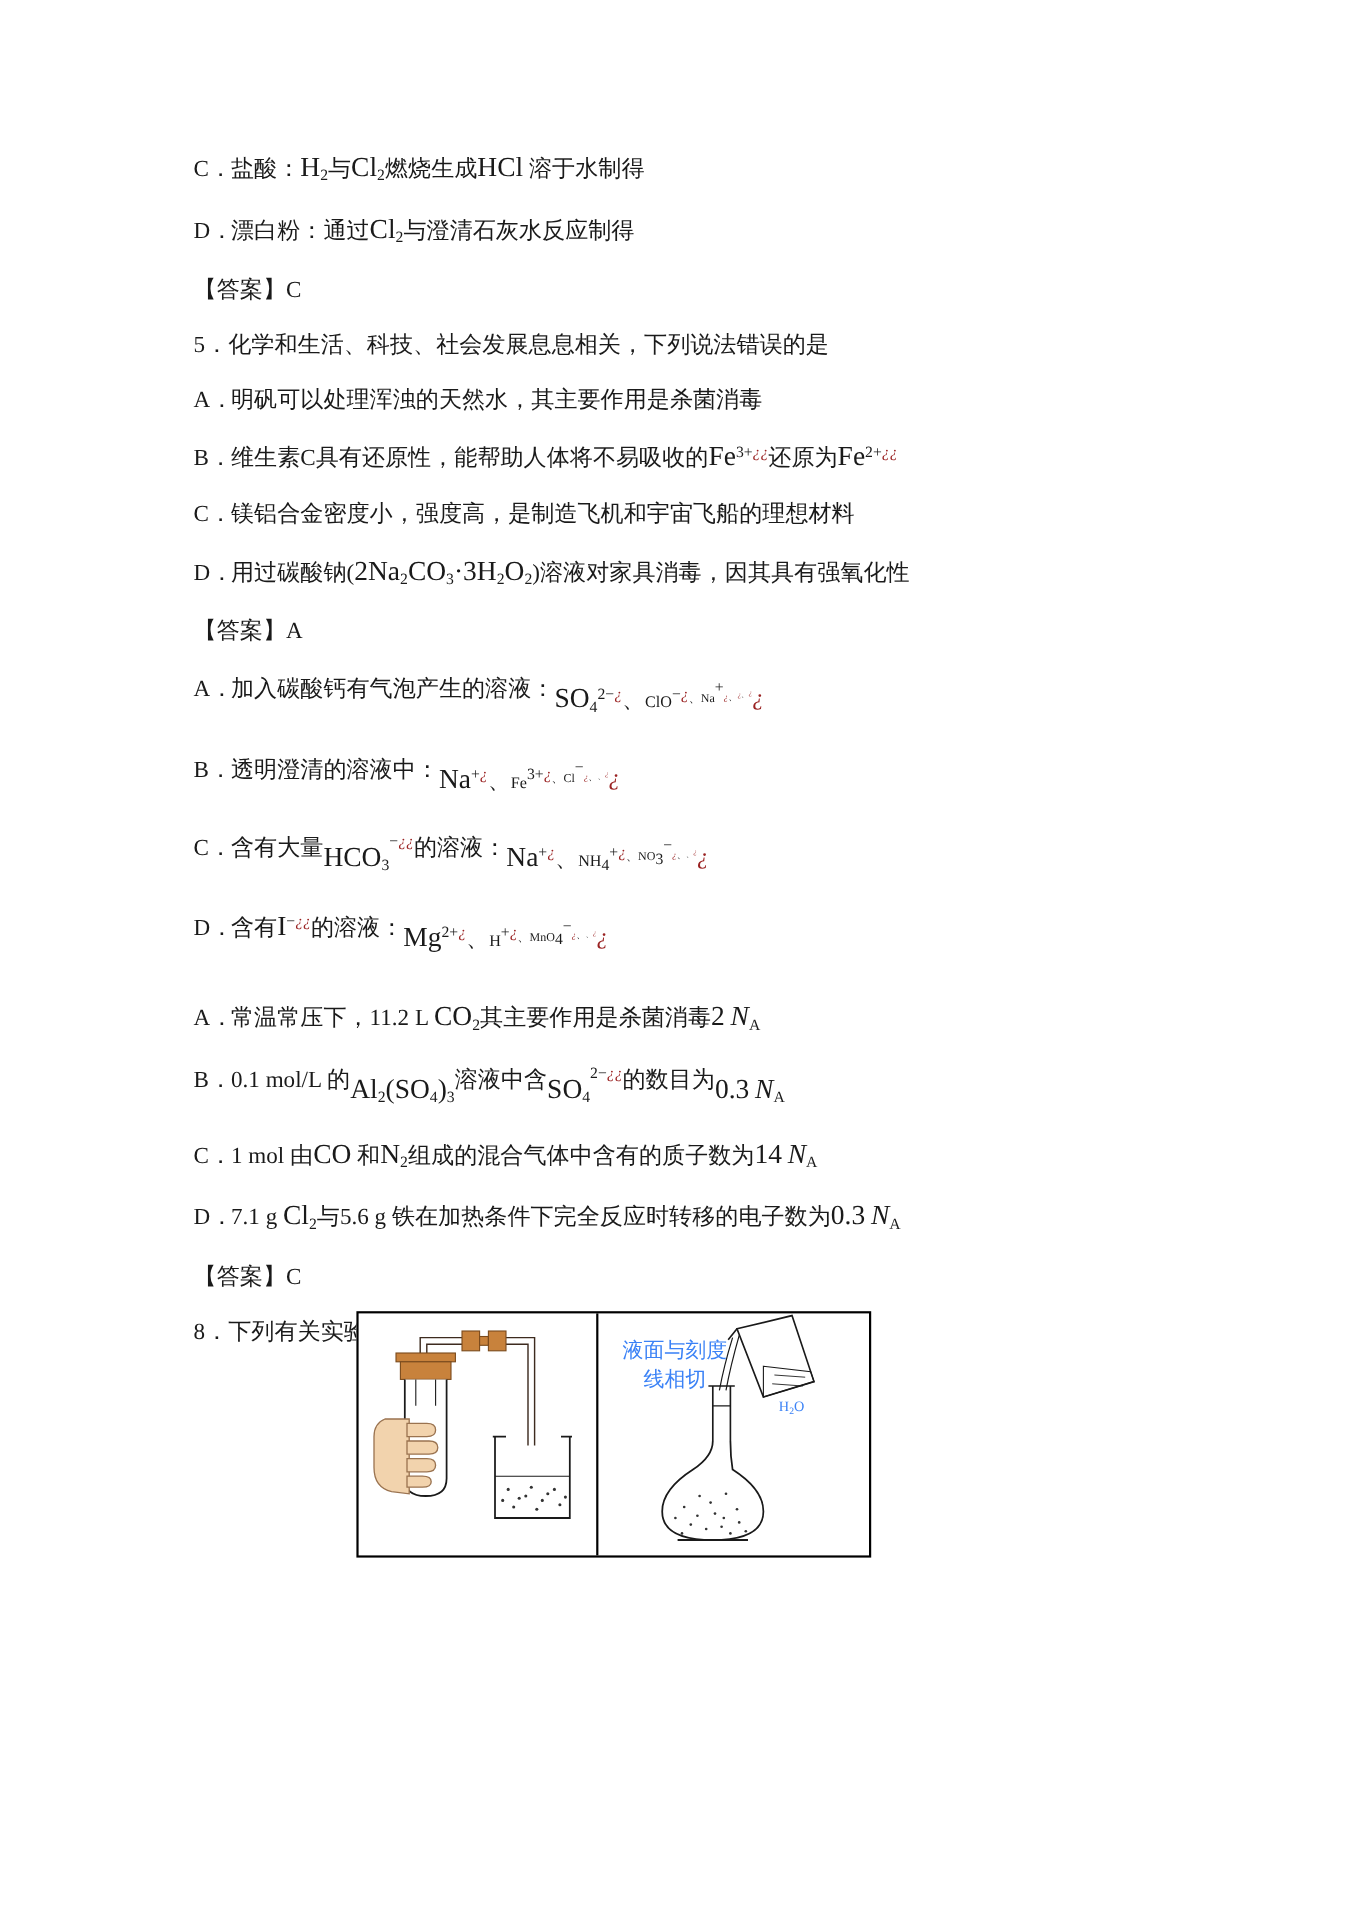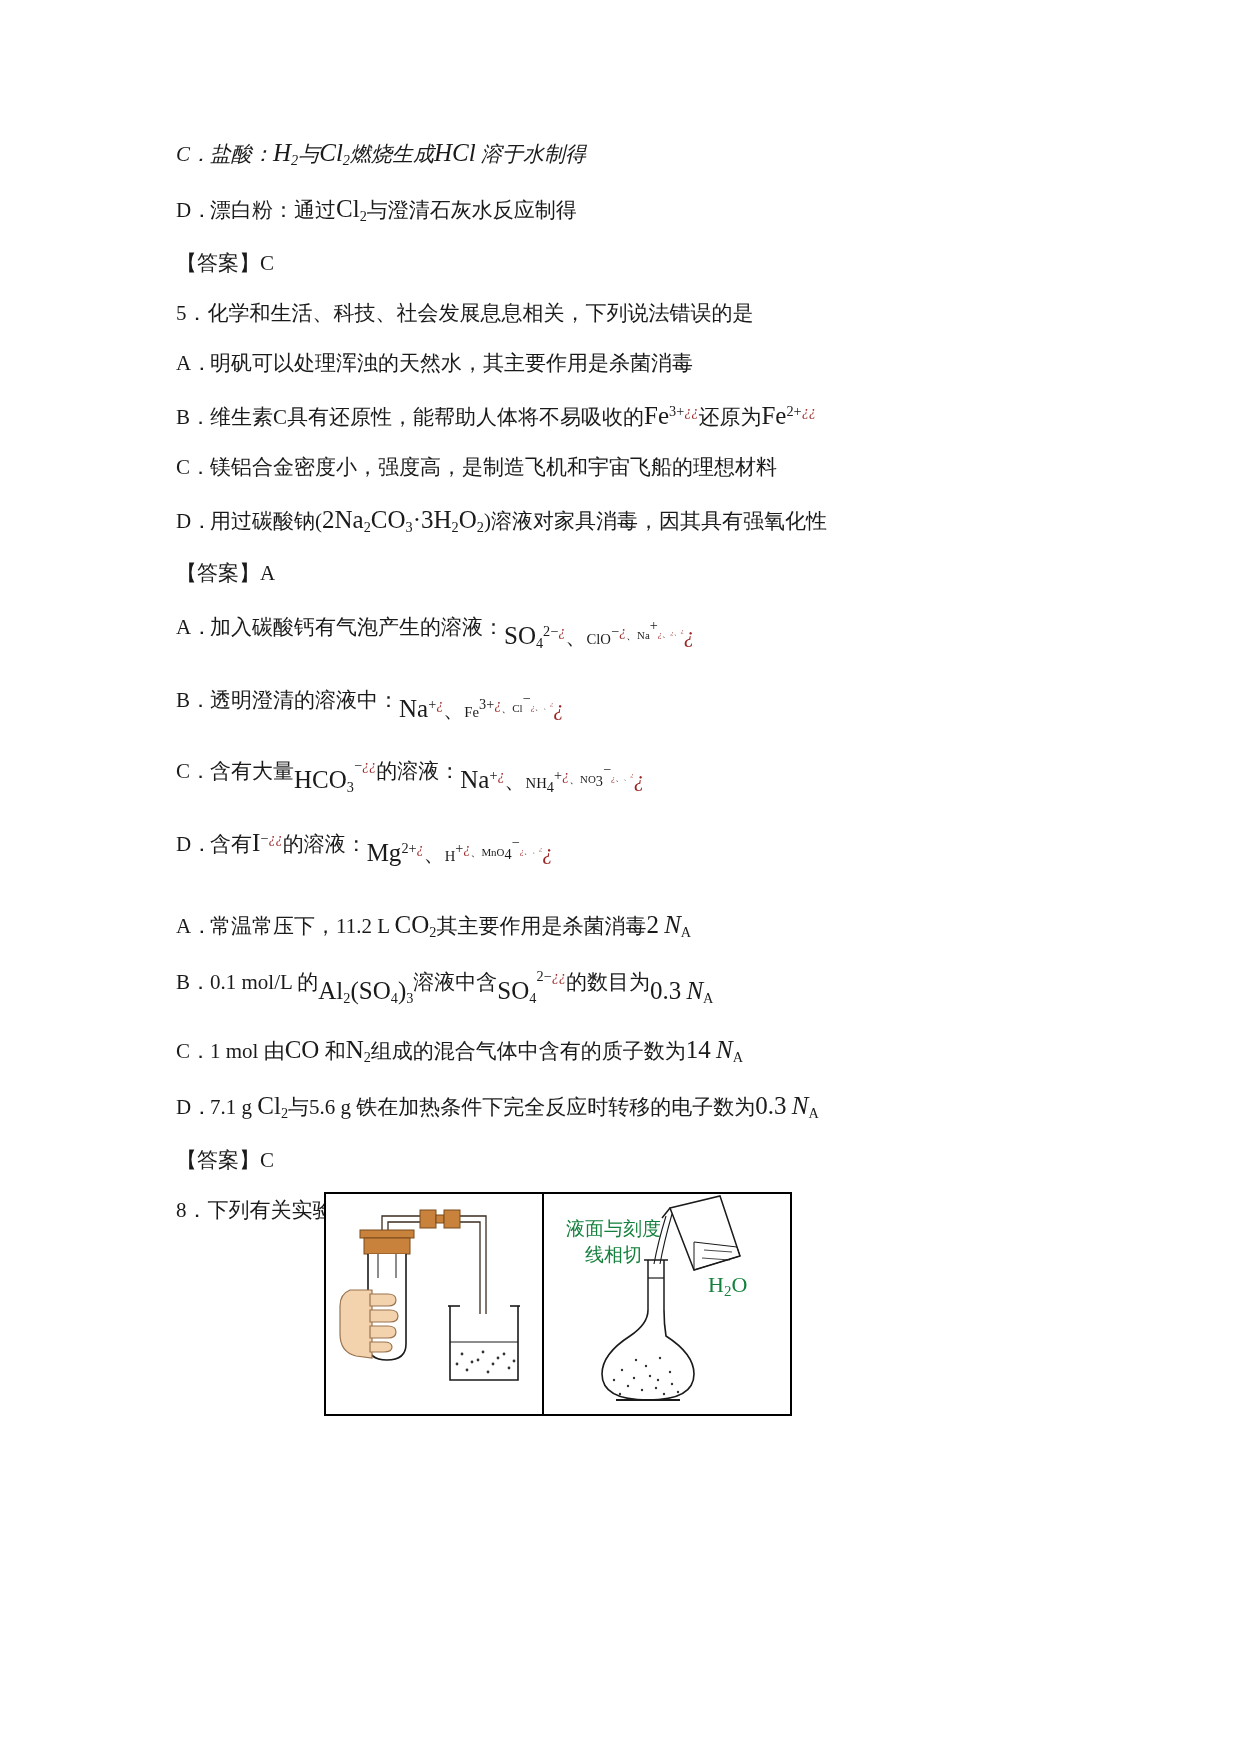--- a/index.html
+++ b/index.html
@@ -47,30 +47,30 @@
   .ansline { font-size:21px; }
 
   
   .figure-wrap { position:absolute; left:324px; top:1192px; }
   .fig-box { width:464px; height:220px; border:2px solid #000; display:flex; background:#fff; }
   .fig-left { width:216px; border-right:2px solid #000; position:relative; }
   .fig-right { flex:1; position:relative; }
 
   .cap-text {
     position:absolute; font-size:19px; line-height:1.35;
-    font-family:"Liberation Serif","DejaVu Serif",serif; color:#15803d;
+    font-family:"Liberation Serif","DejaVu Serif",serif; color:#3b82f6;
     text-align:center; white-space:nowrap;
   }
 </style>
 </head>
 <body>
 
 <div class="page">
 
-  <div class="line blk" style="margin-top:140px;font-style:italic;">
+  <div class="line blk" style="margin-top:140px;">
     <span class="opt-lbl">C．</span><span class="chem"><span>盐酸：</span><span class="big">H</span><sub class="big">2</sub><span>与</span><span class="big">Cl</span><sub class="big">2</sub><span>燃烧生成</span><span class="big">HCl</span> <span>溶于水制得</span></span>
   </div>
 
   <div class="line blk">
     <span class="opt-lbl">D．</span><span class="chem"><span>漂白粉：通过</span><span class="big">Cl</span><sub class="big">2</sub><span>与澄清石灰水反应制得</span></span>
   </div>
 
   <div class="line blk ansline">
     <span>【答案】</span><span>C</span>
   </div>
@@ -194,21 +194,21 @@
         </g>
       </svg>
     </div>
 
     <div class="fig-right">
       <div class="cap-text" style="left:22px; top:22px;">
         <div>液面与刻度</div>
         <div>线相切</div>
       </div>
 
-      <div class="cap-text" style="left:164px; top:76px; font-size:22px;">
+      <div class="cap-text" style="left:164px; top:76px; font-size:13px;">
         <span class="chem"><span>H</span><sub>2</sub><span>O</span></span>
       </div>
 
       <svg width="244" height="216" viewBox="0 0 244 216" style="position:absolute;left:0;top:0;">
 
         <g>
           <path d="M126 14 L176 2 L196 62 L150 76 Z" fill="#ffffff" stroke="#1a1a1a" stroke-width="1.5"></path>
           <path d="M150 48 L193 53 L196 62 L150 76 Z" fill="none" stroke="#1a1a1a" stroke-width="1"></path>
           <line x1="160" y1="56" x2="188" y2="58" stroke="#1a1a1a" stroke-width="0.8"></line>
           <line x1="158" y1="64" x2="186" y2="66" stroke="#1a1a1a" stroke-width="0.8"></line>

